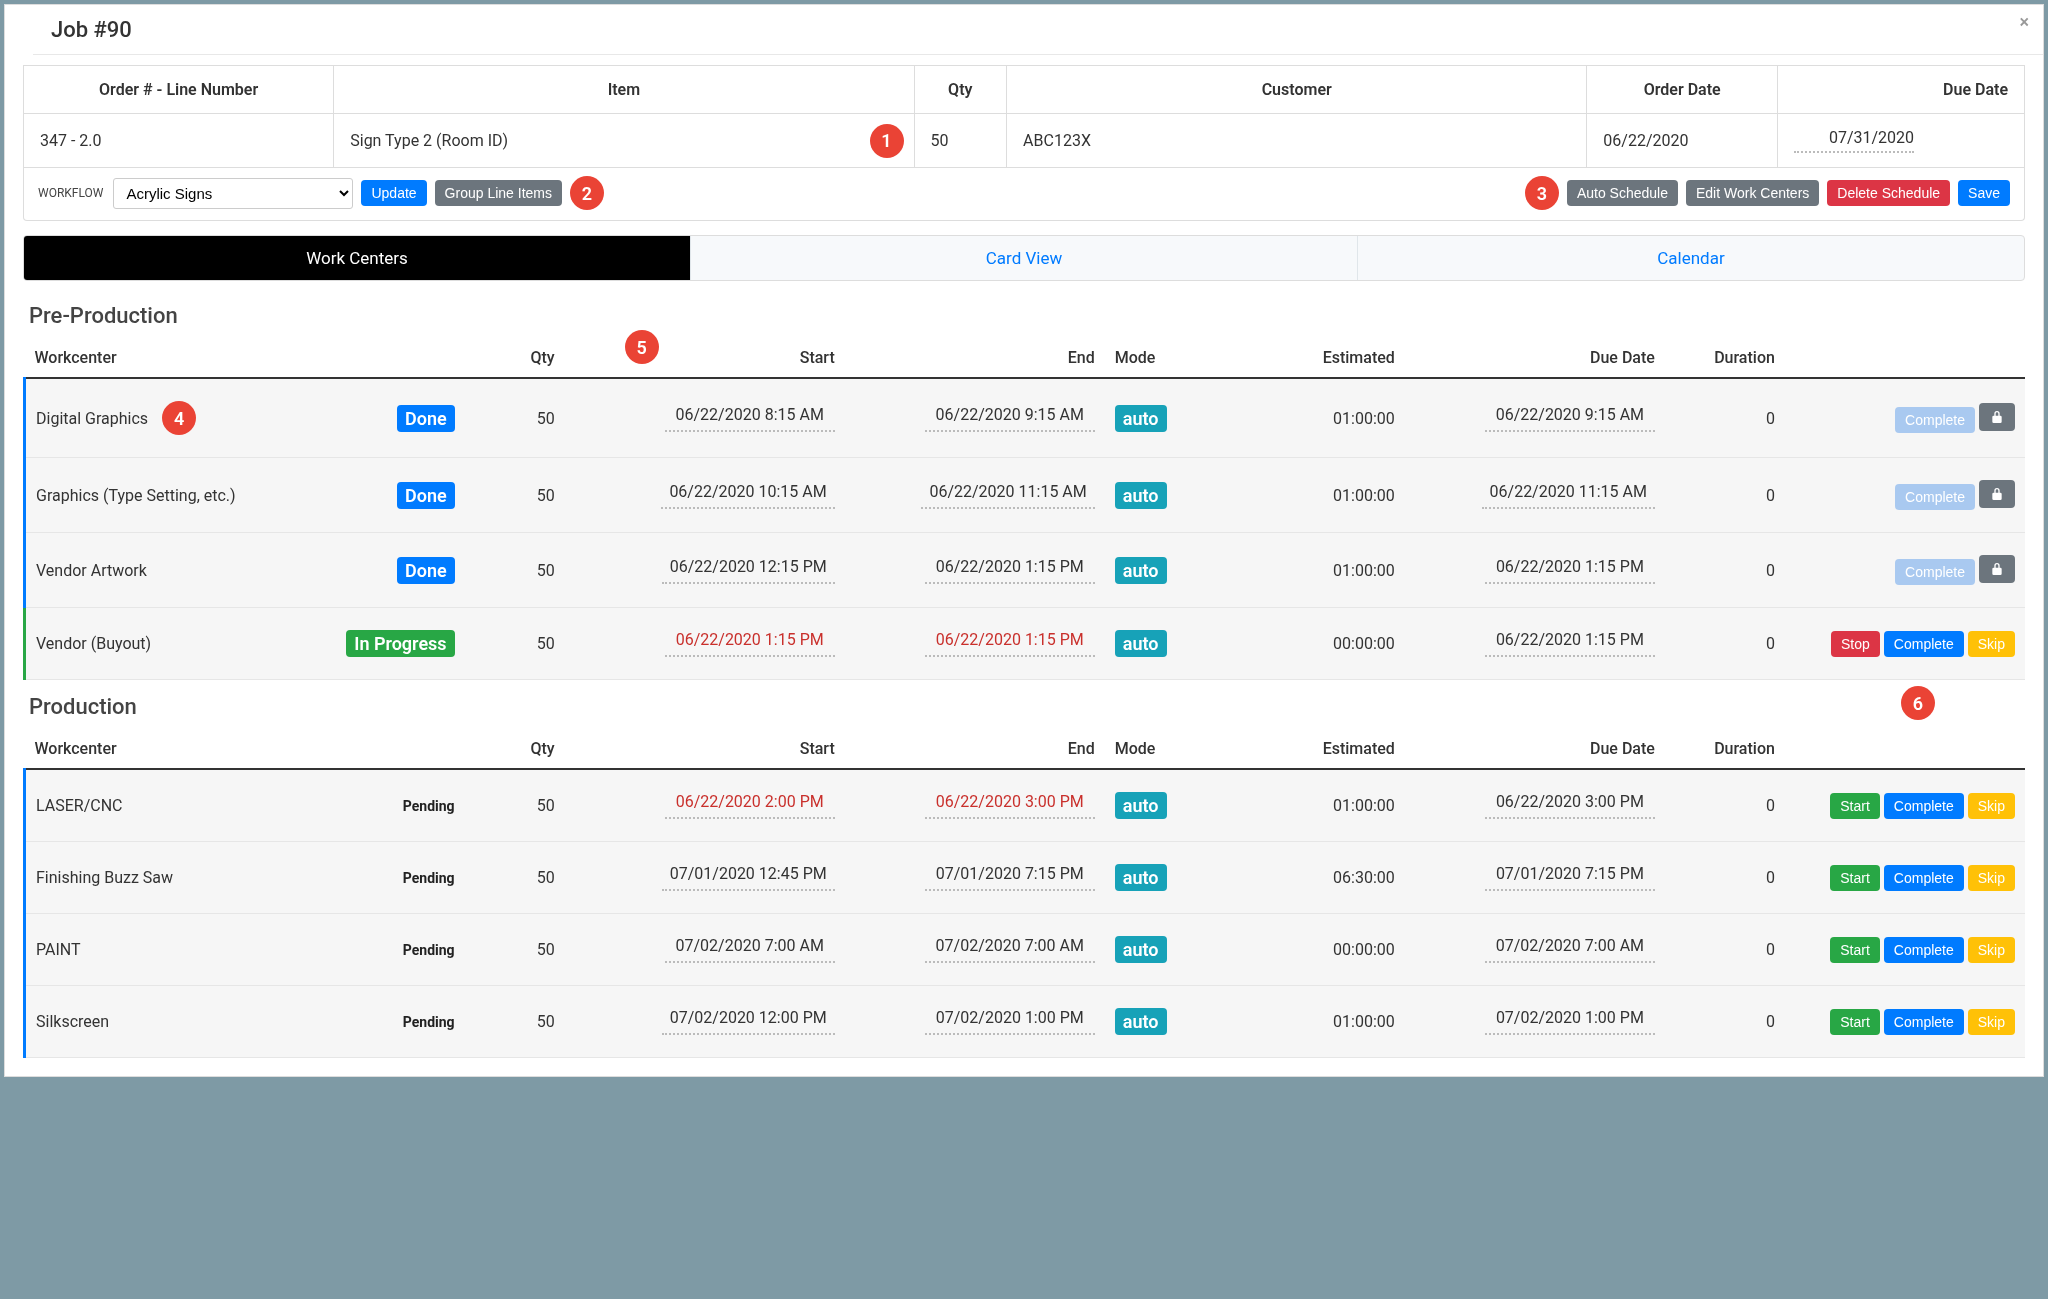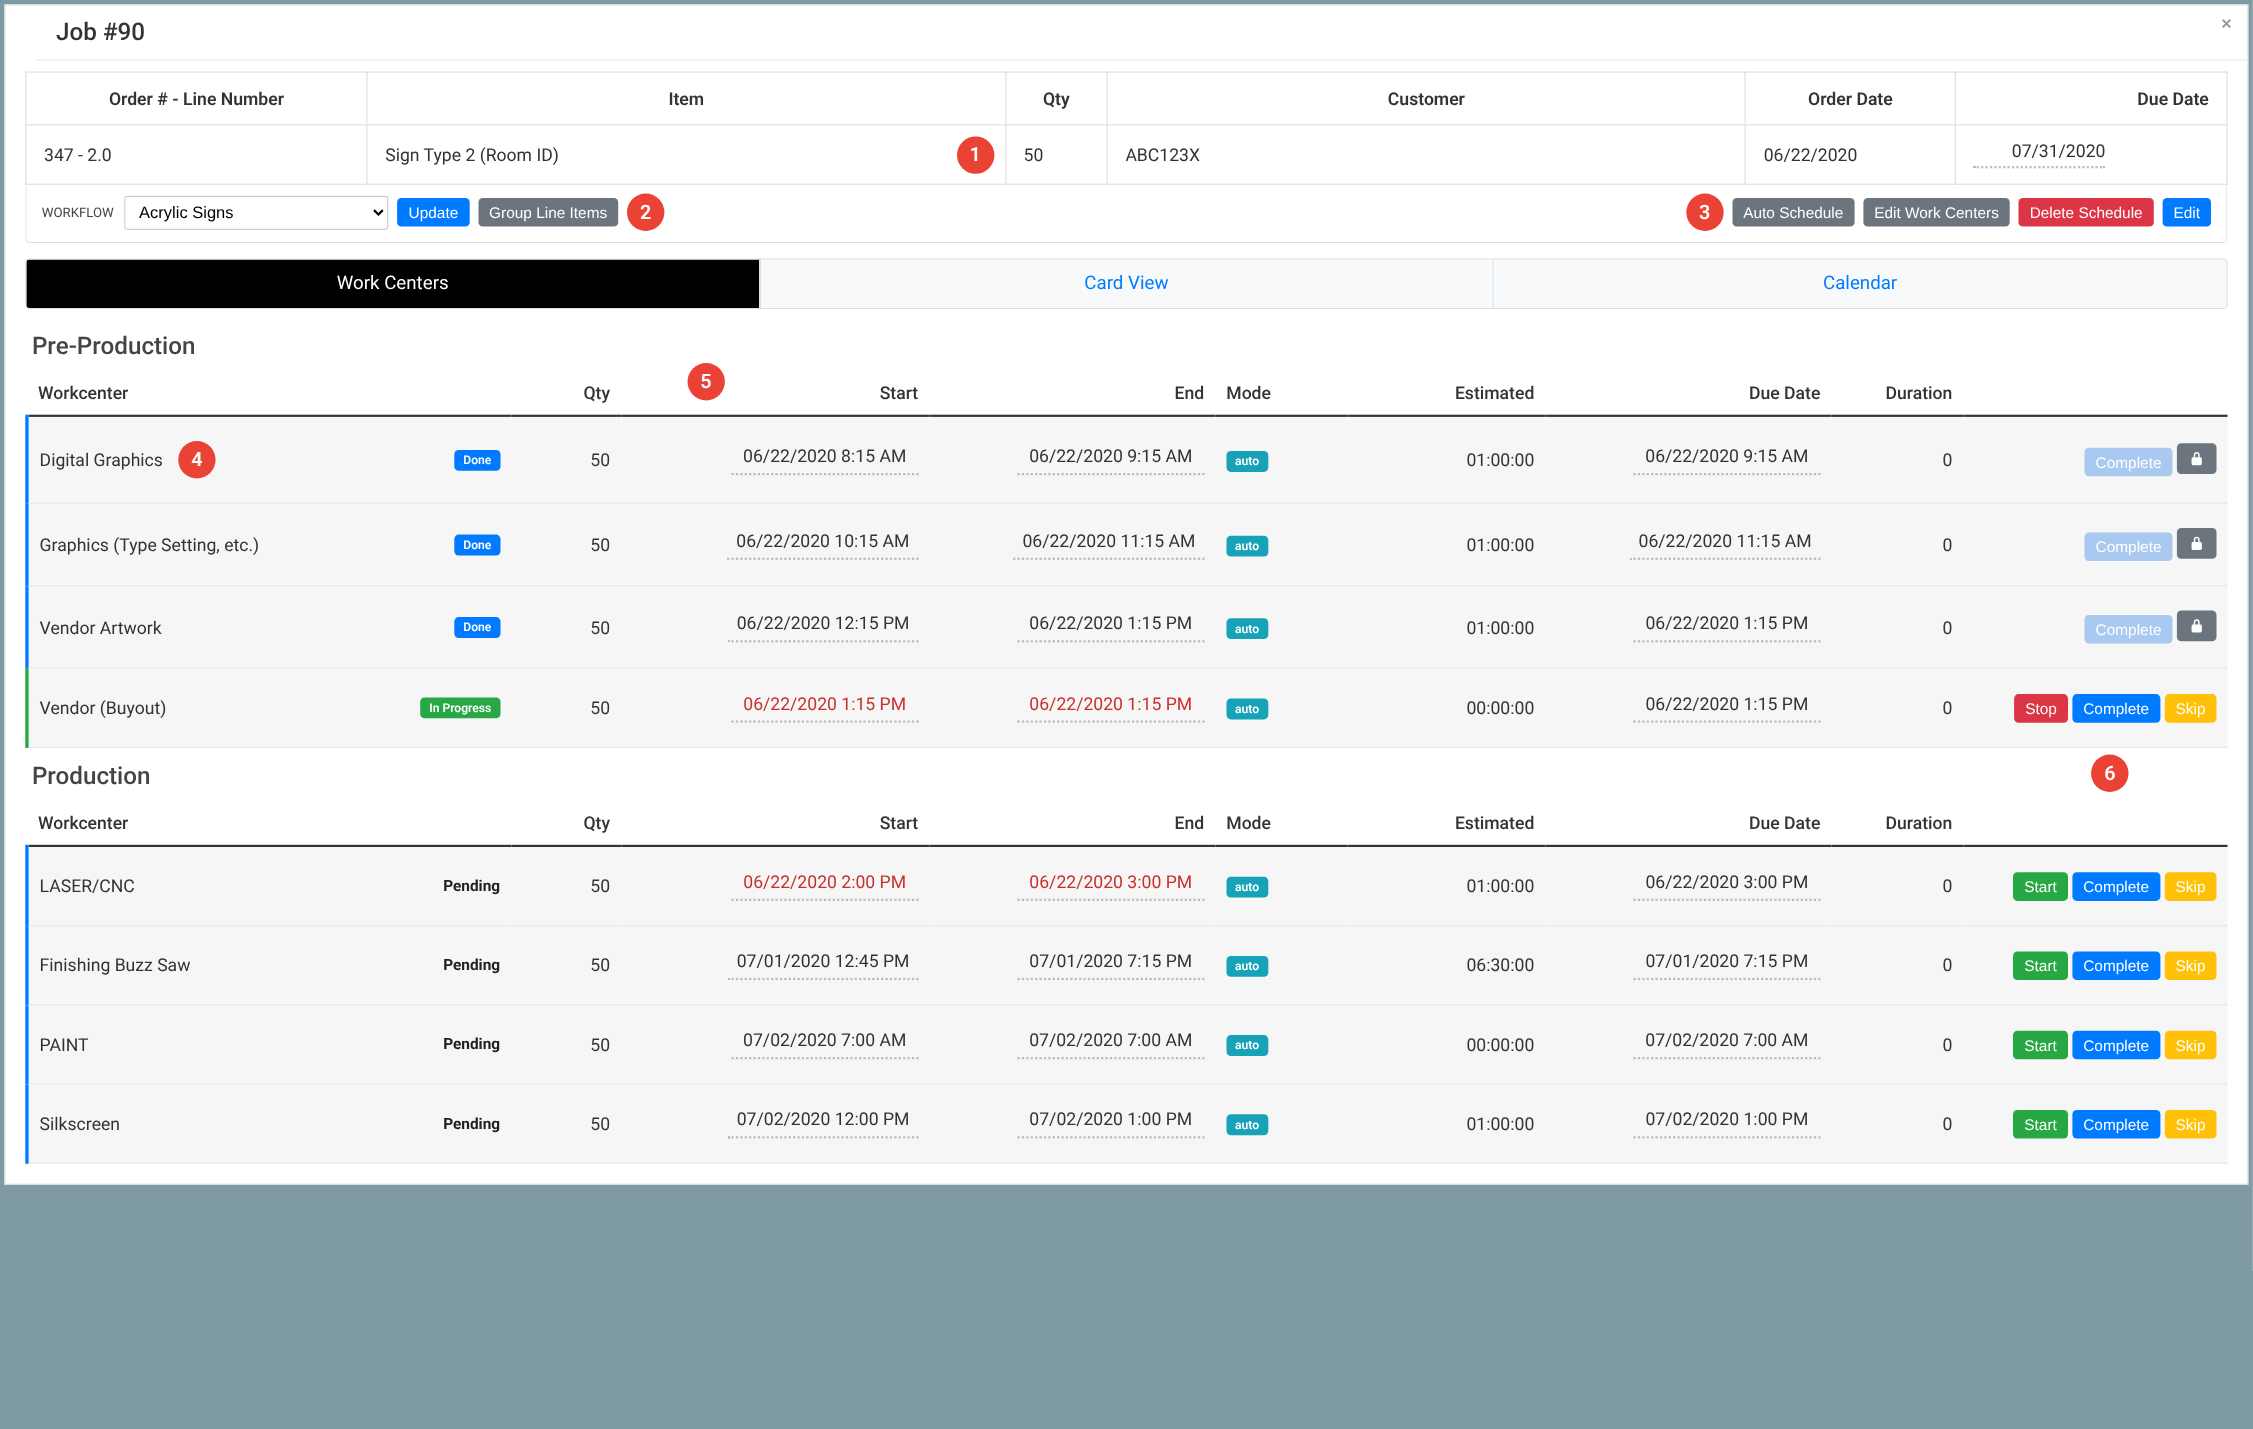--- a/index.html
+++ b/index.html
@@ -170,21 +170,21 @@
   .left-bar td:first-child {
     border-left: 3px solid #007bff;
   }
   .left-bar-green td:first-child {
     border-left: 3px solid #28a745;
   }
   .badge {
     padding: 3px 8px;
     border-radius: 4px;
     color: #fff;
-    font-size: 11px;
+    font-size: 18px;
     font-weight: 600;
     display: inline-block;
   }
   .badge-done { background: #007bff; }
   .badge-inprogress { background: #28a745; }
   .badge-auto { background: #17a2b8; }
   .pending-text { font-weight: 700; font-size: 14px; color:#222; }
   .dotted {
     border-bottom: 2px dotted #bbb;
     display: inline-block;
@@ -250,21 +250,21 @@
         <option>Acrylic Signs</option>
       </select>
       <button class="btn btn-primary btn-sm">Update</button>
       <button class="btn btn-secondary btn-sm">Group Line Items</button>
       <div class="annotation">2</div>
       <div class="spacer"></div>
       <div class="annotation">3</div>
       <button class="btn btn-secondary btn-sm">Auto Schedule</button>
       <button class="btn btn-secondary btn-sm">Edit Work Centers</button>
       <button class="btn btn-danger btn-sm">Delete Schedule</button>
-      <button class="btn btn-primary btn-sm">Edit</button>
+      <button class="btn btn-primary btn-sm">Save</button>
     </div>
 
     <div class="tabs">
       <div class="tab active">Work Centers</div>
       <div class="tab">Card View</div>
       <div class="tab">Calendar</div>
     </div>
 
     <div class="section-title">Pre-Production</div>
 

